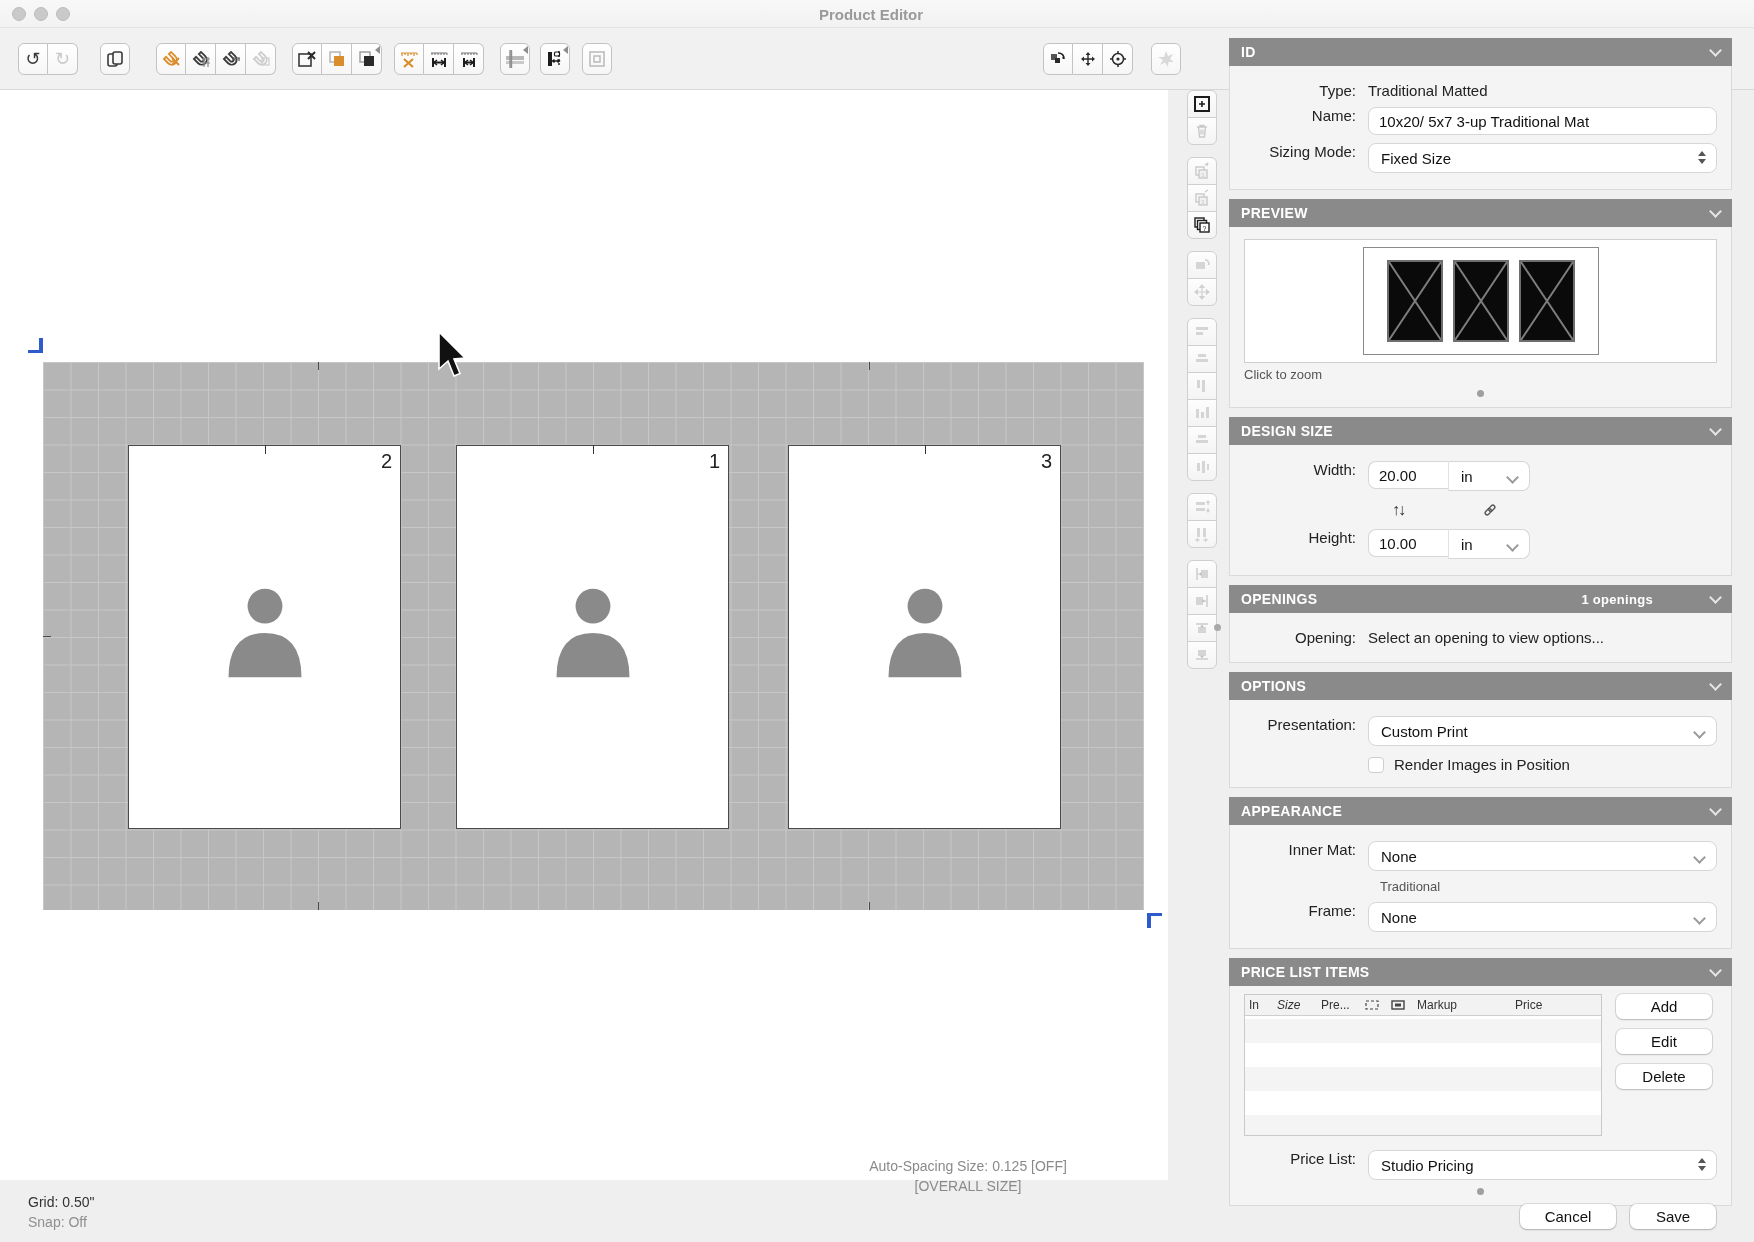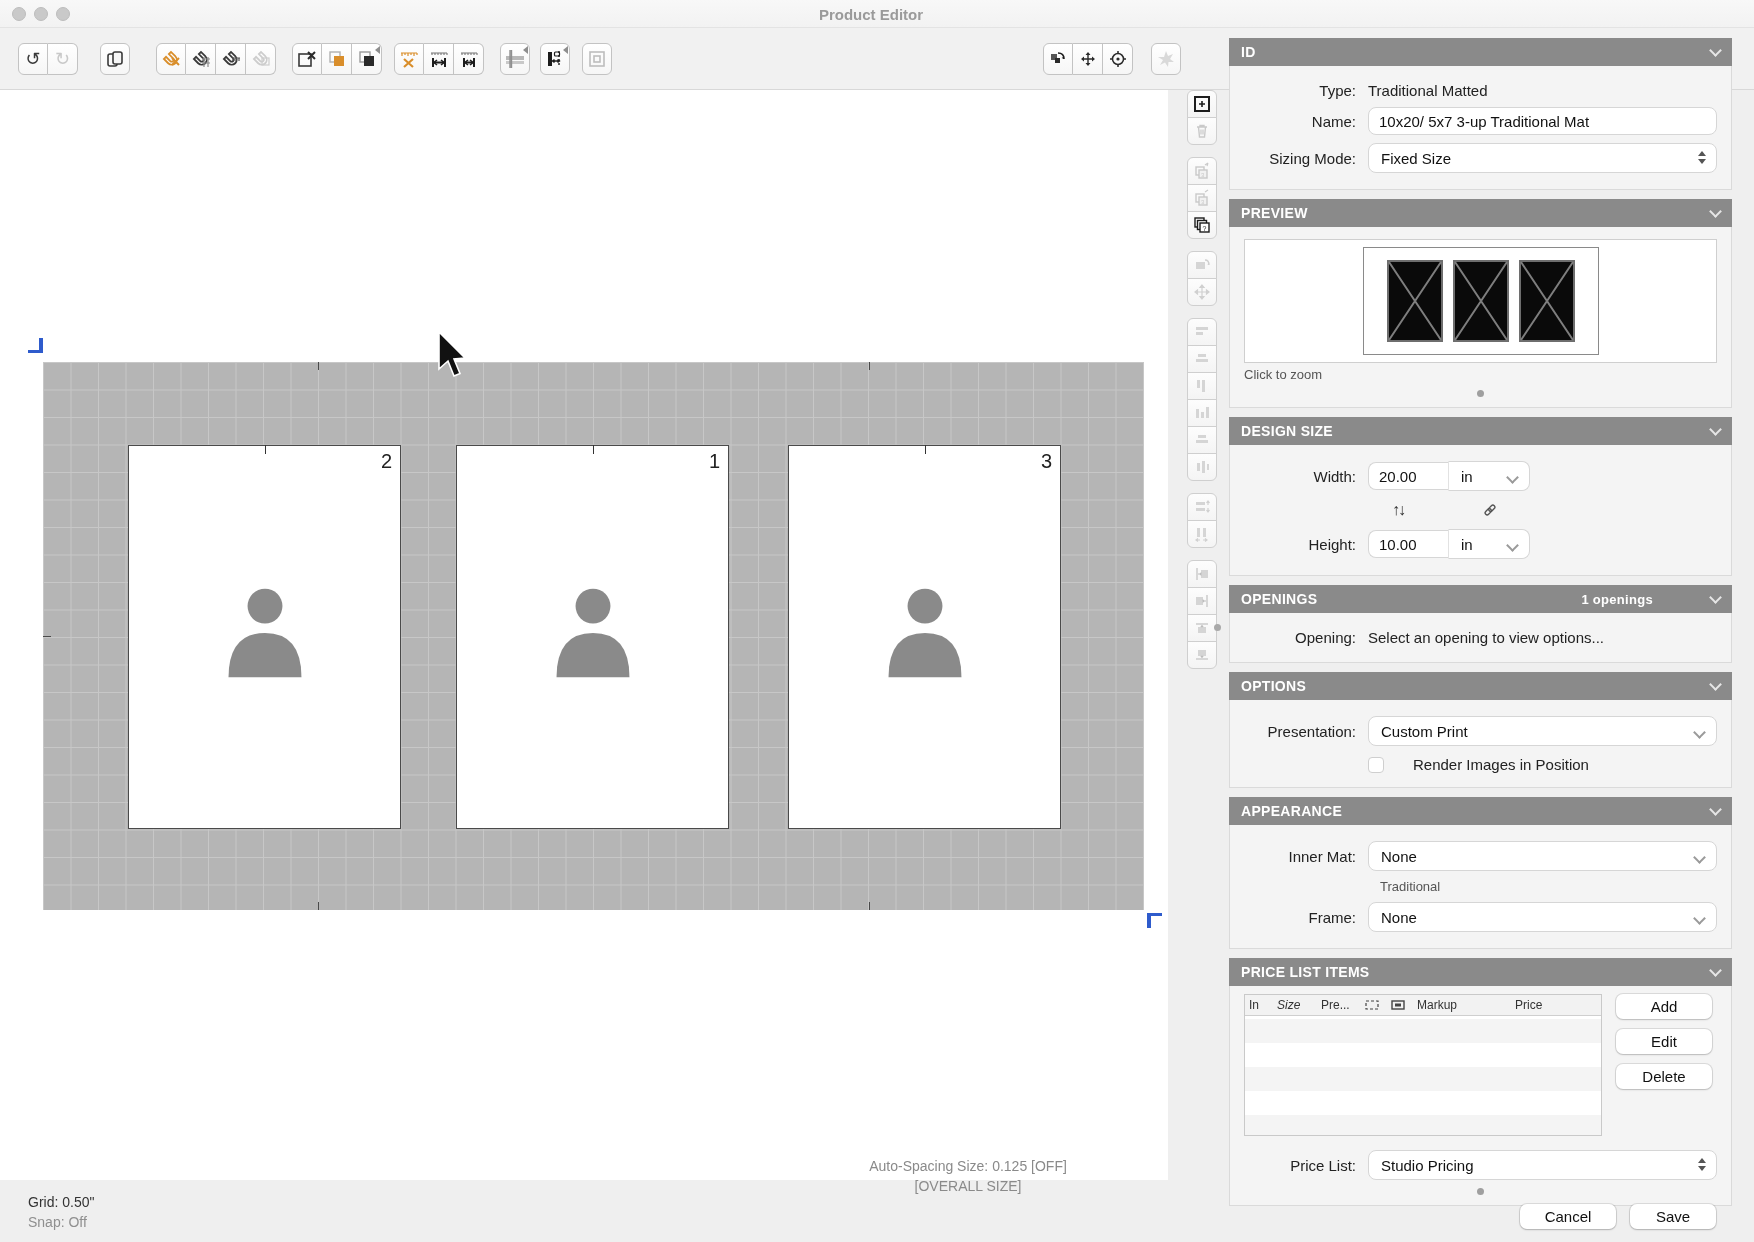--- a/index.html
+++ b/index.html
@@ -78,21 +78,21 @@
   
   .panel { position:absolute; left:1229px; top:38px; width:503px; }
   .sec { margin-bottom:9px; }
   .sec-h { height:28px; background:#8a8a8a; color:#ffffff; display:flex; align-items:center;
     padding:0 12px; font-size:14px; font-weight:bold; letter-spacing:.3px;gap:44px; }
   .sec-h .spacer { flex:1; }
   .sec-h .badge { font-size:13px; font-weight:bold; margin-right:14px; }
   .chev { width:9px; height:9px; border-right:2px solid #e6e6e6; border-bottom:2px solid #e6e6e6;
     transform:rotate(45deg); margin-top:-4px; }
   .sec-b { background:#f4f4f4; border:1px solid #dadada; border-top:none; padding:8px 14px; }
-  .prow { display:flex; align-items:center; margin:8px 0; }
+  .prow { display:flex; align-items:flex-start; margin:8px 0; }
   .plbl { width:112px; flex:none; text-align:right; margin-right:12px; font-size:15px; color:#222; }
   .pval { font-size:15px; color:#222; }
   .tinput { flex:1; height:28px; background:#fff; border:1px solid #d6d6d6; border-radius:8px;
     font-size:15px; color:#111; padding:0 10px; font-family:"Liberation Sans",sans-serif; }
   .selbox { flex:1; height:30px; background:#fff; border:1px solid #d6d6d6; border-radius:8px;
     display:flex; align-items:center; padding:0 12px; font-size:15px; color:#111; position:relative; }
   .selbox .dchev { position:absolute; right:12px; top:11px; width:9px; height:9px;
     border-right:2px solid #9a9a9a; border-bottom:2px solid #9a9a9a; transform:rotate(45deg); }
   .stepper { position:absolute; right:10px; top:7px; display:flex; flex-direction:column; gap:3px; }
   .stepper .up { width:0;height:0;border-left:4px solid transparent;border-right:4px solid transparent;border-bottom:5px solid #555; }
@@ -108,21 +108,21 @@
 
   
   .unitbox { width:82px; flex:none !important; margin-left:0; border-left:1px solid #e2e2e2;
     border-radius:0 8px 8px 0; }
   .numbox { flex:none; width:80px; border-radius:8px 0 0 8px; border-right:none; }
   .swap-row { display:flex; align-items:center; height:22px; }
   .swap-ic { margin-left:148px; font-size:16px; color:#333; letter-spacing:-2px; }
   .link-ic { margin-left:78px; }
 
   
-  .cbrow { display:flex; align-items:center; margin:10px 0 6px 124px;gap:19px; }
+  .cbrow { display:flex; align-items:center; margin:10px 0 6px 124px; }
   .cbox { width:16px; height:16px; background:#fff; border:1px solid #cfcfcf; border-radius:4px; margin-right:10px; }
   .cblbl { font-size:15px; color:#222; }
   .subnote { font-size:13px; color:#555; margin:2px 0 2px 136px; }
 
   
   .pl-wrap { display:flex; }
   .pl-table { width:358px; border:1px solid #c9c9c9; background:
     repeating-linear-gradient(#ffffff 0 24px, #f4f4f4 24px 48px); height:142px; }
   .pl-head { display:flex; background:#f2f2f2; border-bottom:1px solid #cfcfcf; height:21px;
     align-items:center; font-size:12px; color:#333; }

